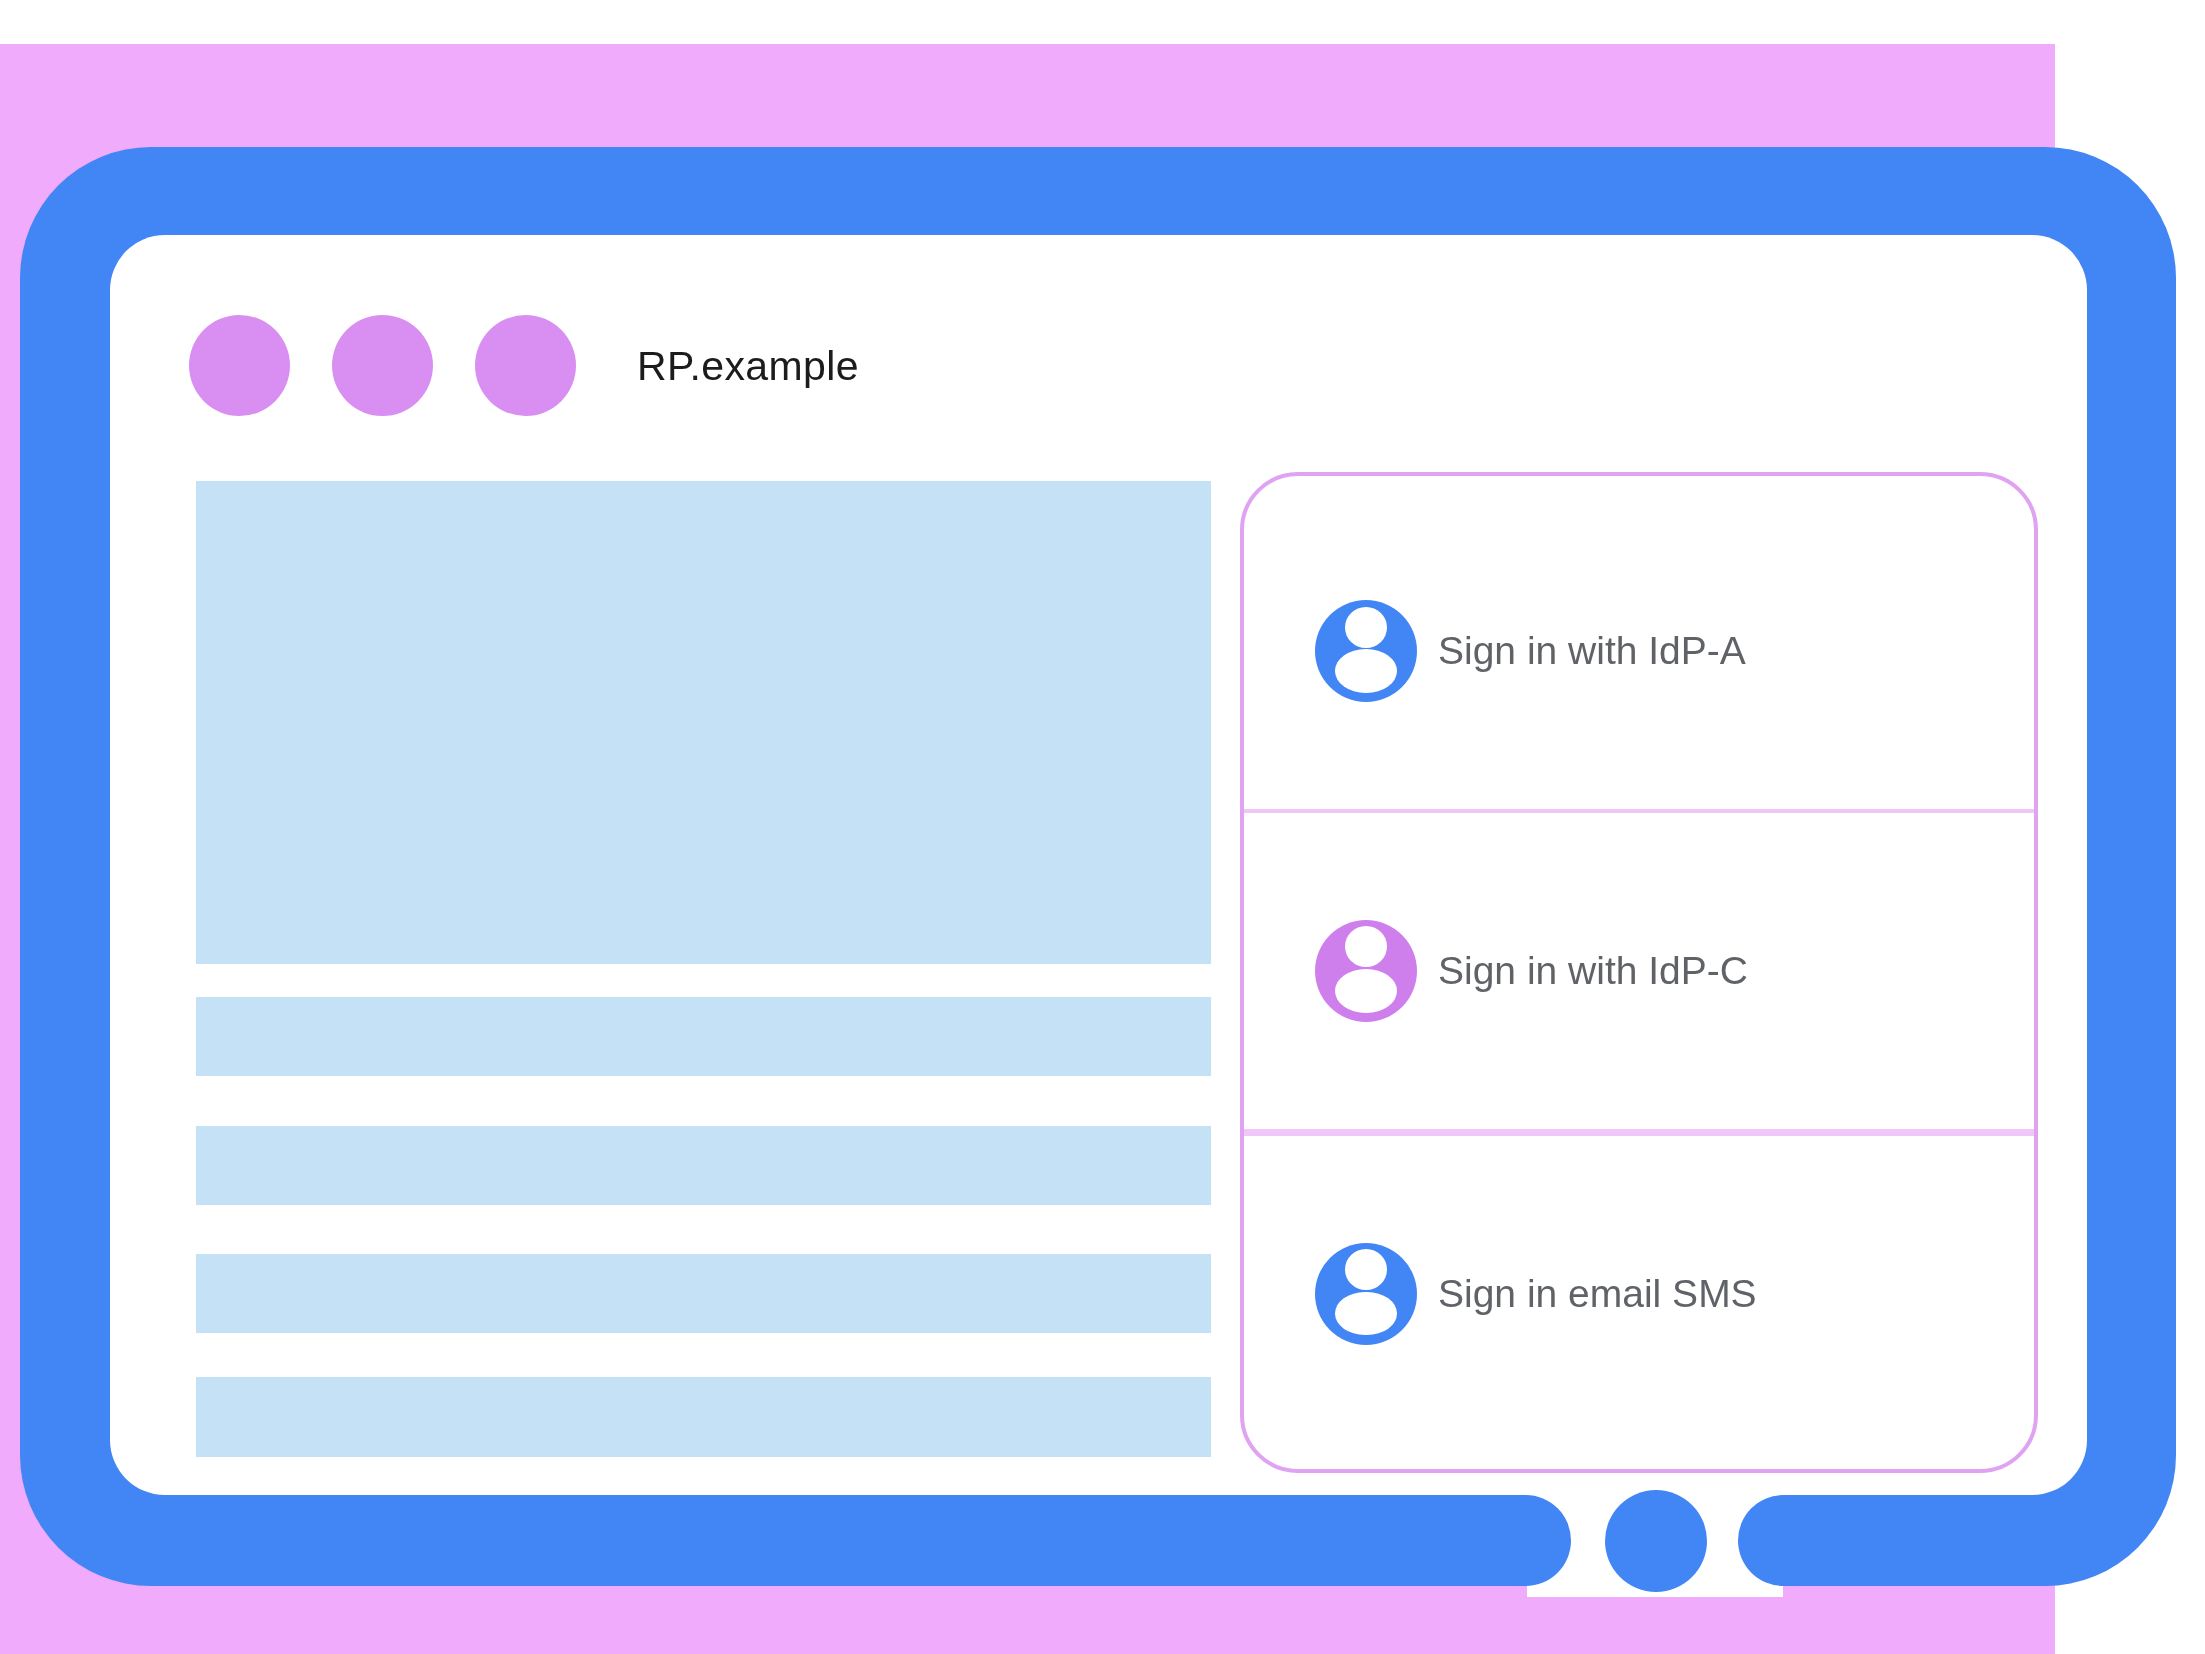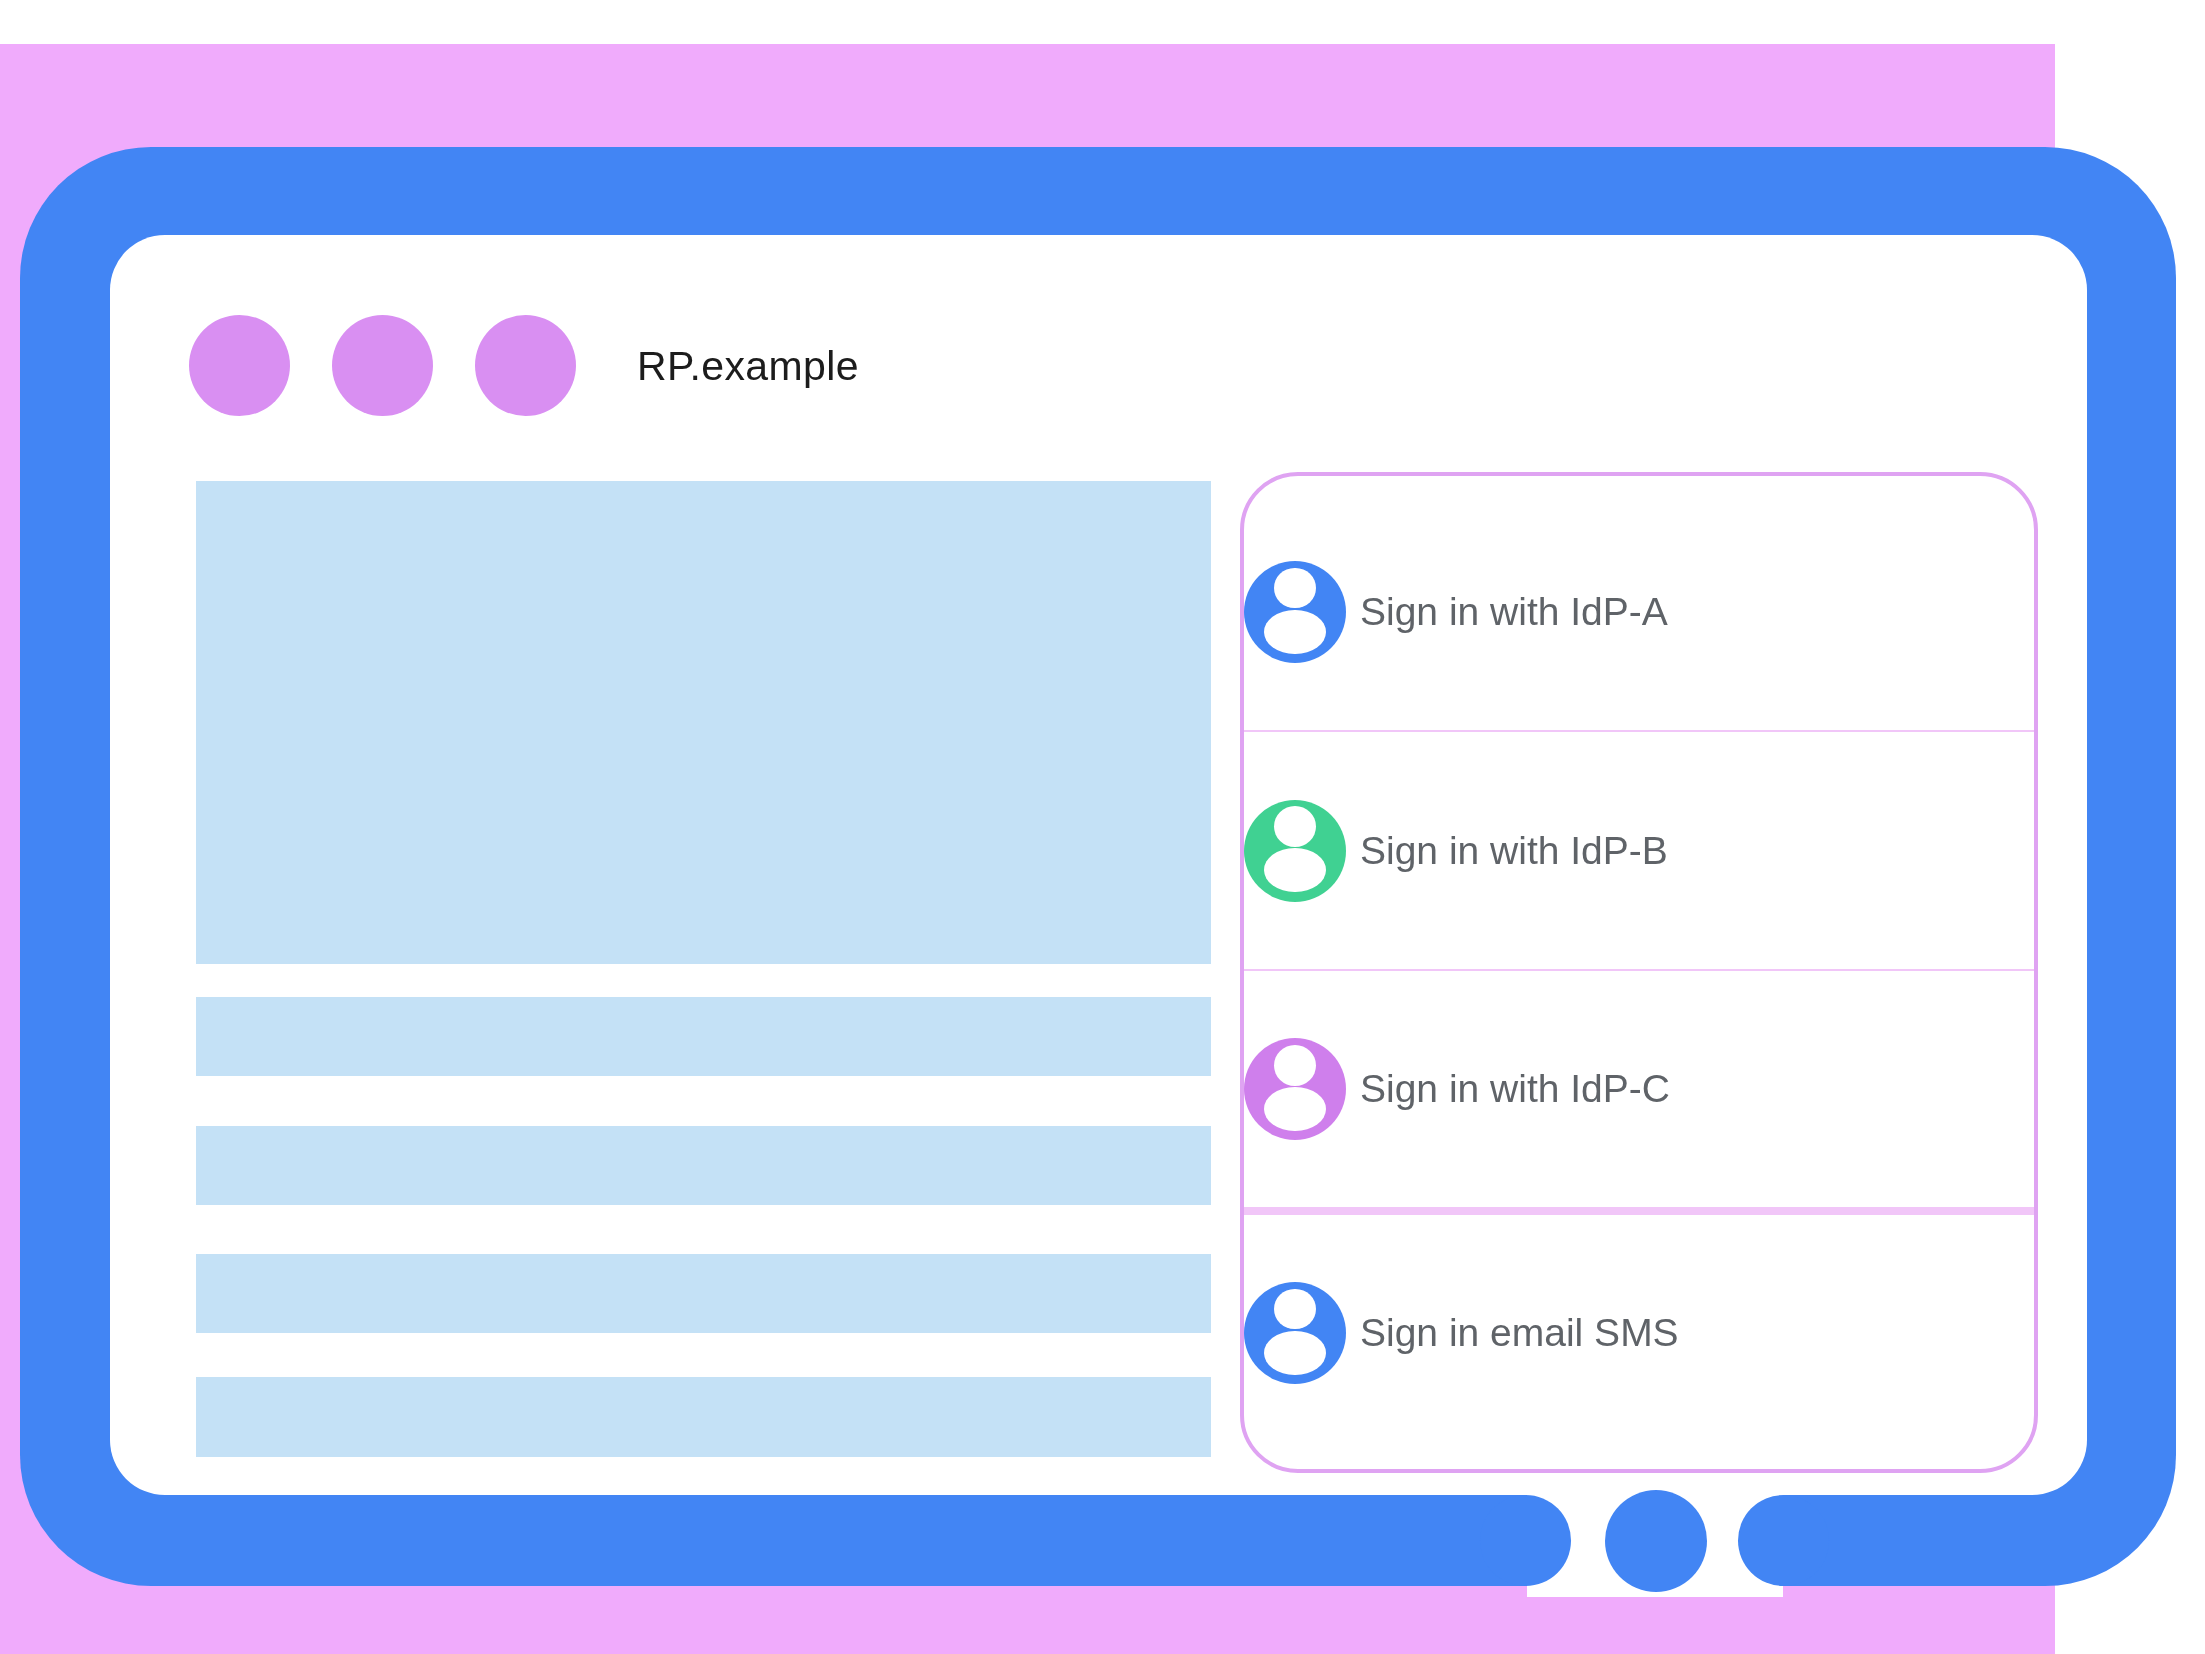--- a/index.html
+++ b/index.html
@@ -80,21 +80,22 @@
     background: #ffffff;
     border: 4.4px solid var(--panel-border);
     border-radius: 58px;
     display: flex; flex-direction: column;
     padding: 17.6px 0;
     overflow: hidden;
   }
   .signin-row {
     flex: 1 1 0;
     display: flex; align-items: center;
-    gap: 14px;
+    padding-left: 71px;
+    gap: 21px;
     cursor: pointer;
   }
   .row-divider {
     flex: none; height: 1.8px;
     background: var(--panel-divider);
   }
   .avatar {
     position: relative; flex: none;
     width: 102px; height: 102px;
     border-radius: 50%;
@@ -144,27 +145,20 @@
 
     <div class="signin-row">
       <span class="avatar" style="background: rgb(66, 133, 244);">
           <span class="head"></span>
           <span class="torso"></span>
         </span>
       <span class="signin-label">Sign in with IdP-A</span>
     </div>
     <div class="row-divider"></div>
 
-    <div class="signin-row">
-      <span class="avatar" style="background: rgb(64, 209, 146);">
-          <span class="head"></span>
-          <span class="torso"></span>
-        </span>
-      <span class="signin-label">Sign in with IdP-B</span>
-    </div>
     <div class="row-divider"></div>
 
     <div class="signin-row">
       <span class="avatar" style="background: rgb(207, 127, 236);">
           <span class="head"></span>
           <span class="torso"></span>
         </span>
       <span class="signin-label">Sign in with IdP-C</span>
     </div>
     <div class="row-divider"></div>

